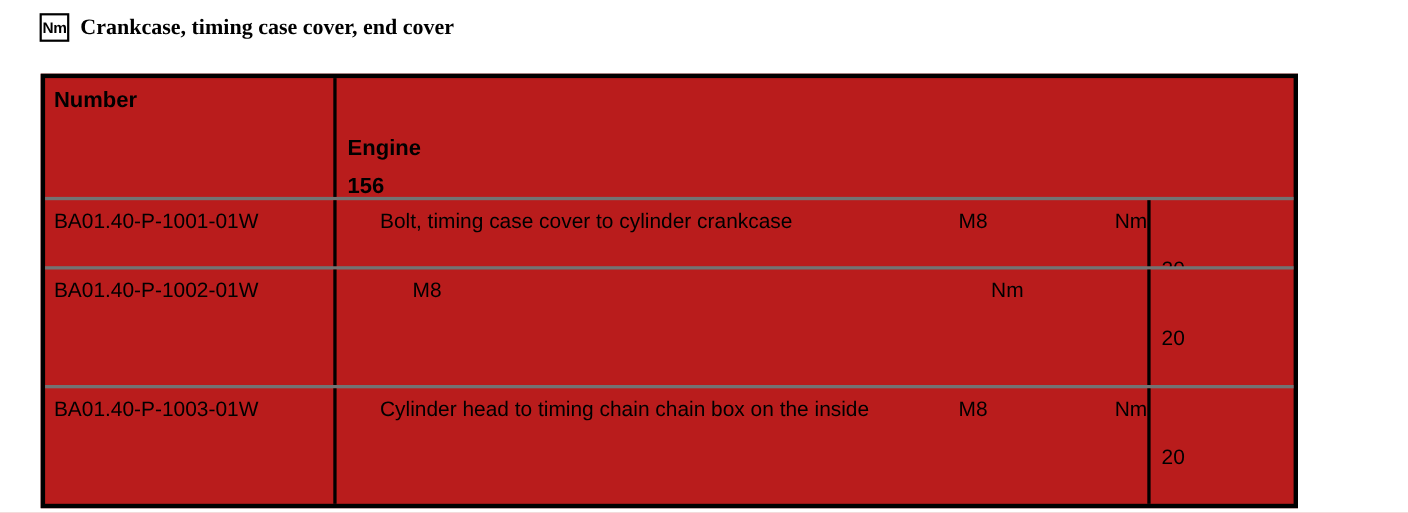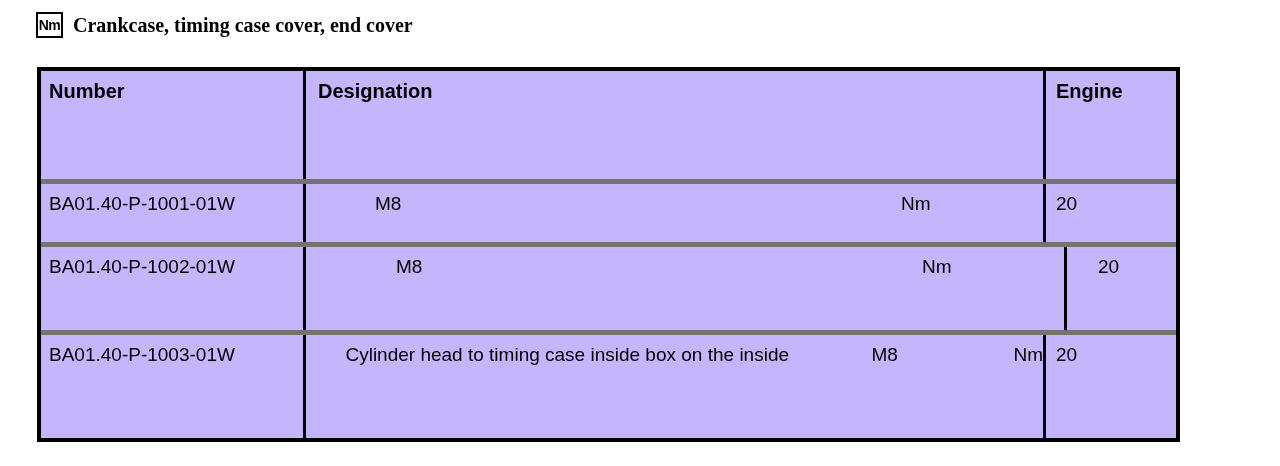--- a/index.html
+++ b/index.html
@@ -40,39 +40,39 @@
     font-family: Liberation Serif, serif;
   }
 
   
   .t-table {
     position: absolute;
     top: 67px;
     left: 37px;
     width: 1143px;
     border: 4px solid #000;
-    background: #c4b5fd;
+    background: #b91c1c;
     font-size: 19px;
     line-height: 28px;
   }
   .t-row {
     display: grid;
     grid-template-columns: 265px 740px 1fr;
   }
-  .t-row + .t-row { border-top: 5px solid #737373; }
+  .t-row + .t-row { border-top: 3px solid #737373; }
 
   .t-row.header { height: 108px; font-weight: bold; font-size: 20px; }
   .t-row.r0 { height: 63px; }
-  .t-row.r1 { height: 88px; gap: 21px; }
+  .t-row.r1 { height: 108px; }
   .t-row.r2 { height: 108px; }
 
   .cell { padding: 6px 8px 0 8px; overflow: hidden; }
   .cell.c1 { border-right: 3px solid #000; }
   .cell.c2 { border-right: 3px solid #000; padding-left: 12px; padding-right: 0; }
-  .cell.c3 { padding-left: 10px; }
+  .cell.c3 { padding-left: 10px; margin-top: 44px; }
 
   
   .desig-grid {
     display: grid;
     grid-template-columns: 526px 142px auto;
     align-items: start;
   }
   .desig-text { max-width: 462px; }
 
   .engine-line2 { margin-top: 6px; }
@@ -82,30 +82,31 @@
 
 <div class="title-bar">
   <span class="nm-icon">Nm</span>
   <span class="page-title">Crankcase, timing case cover, end cover</span>
 </div>
 
 <div class="t-table">
 
   <div class="t-row header">
     <div class="cell c1">Number</div>
-    <div class="cell c2">Designation</div>
     <div class="cell c3">
       <div>Engine</div>
+      <div class="engine-line2">156</div>
     </div>
   </div>
 
   <div class="t-row r0">
     <div class="cell c1">BA01.40-P-1001-01W</div>
     <div class="cell c2">
       <div class="desig-grid">
+        <div class="desig-text">Bolt, timing case cover to cylinder crankcase</div>
         <div>M8</div>
         <div>Nm</div>
       </div>
     </div>
     <div class="cell c3">20</div>
   </div>
 
   <div class="t-row r1">
     <div class="cell c1">BA01.40-P-1002-01W</div>
     <div class="cell c2">
@@ -114,21 +115,21 @@
         <div>Nm</div>
       </div>
     </div>
     <div class="cell c3">20</div>
   </div>
 
   <div class="t-row r2">
     <div class="cell c1">BA01.40-P-1003-01W</div>
     <div class="cell c2">
       <div class="desig-grid">
-        <div class="desig-text">Cylinder head to timing case inside box on the inside</div>
+        <div class="desig-text">Cylinder head to timing chain chain box on the inside</div>
         <div>M8</div>
         <div>Nm</div>
       </div>
     </div>
     <div class="cell c3">20</div>
   </div>
 
 </div>
 
 </body></html>

